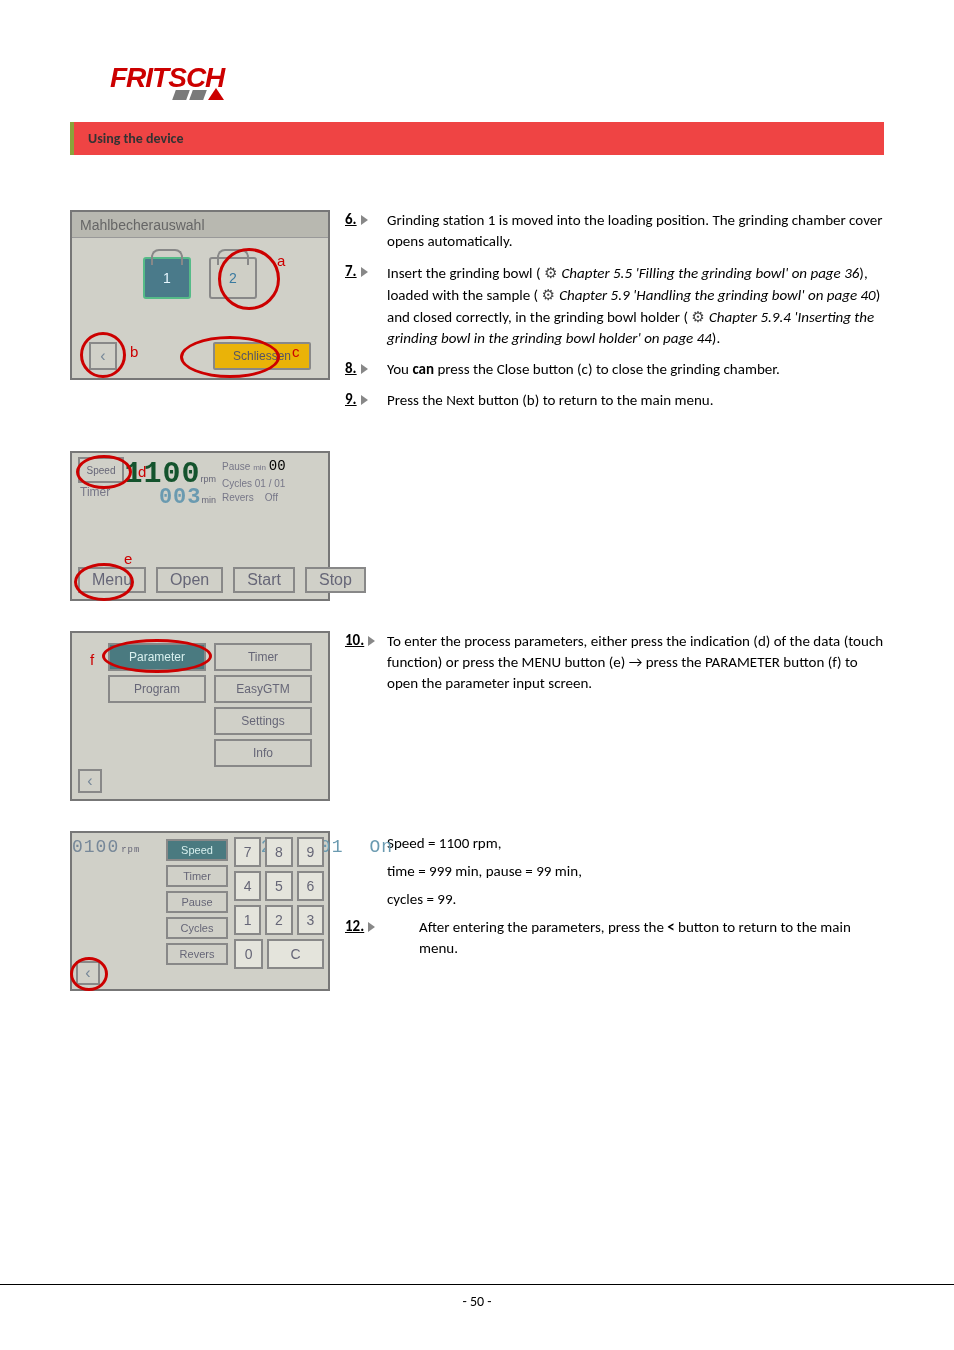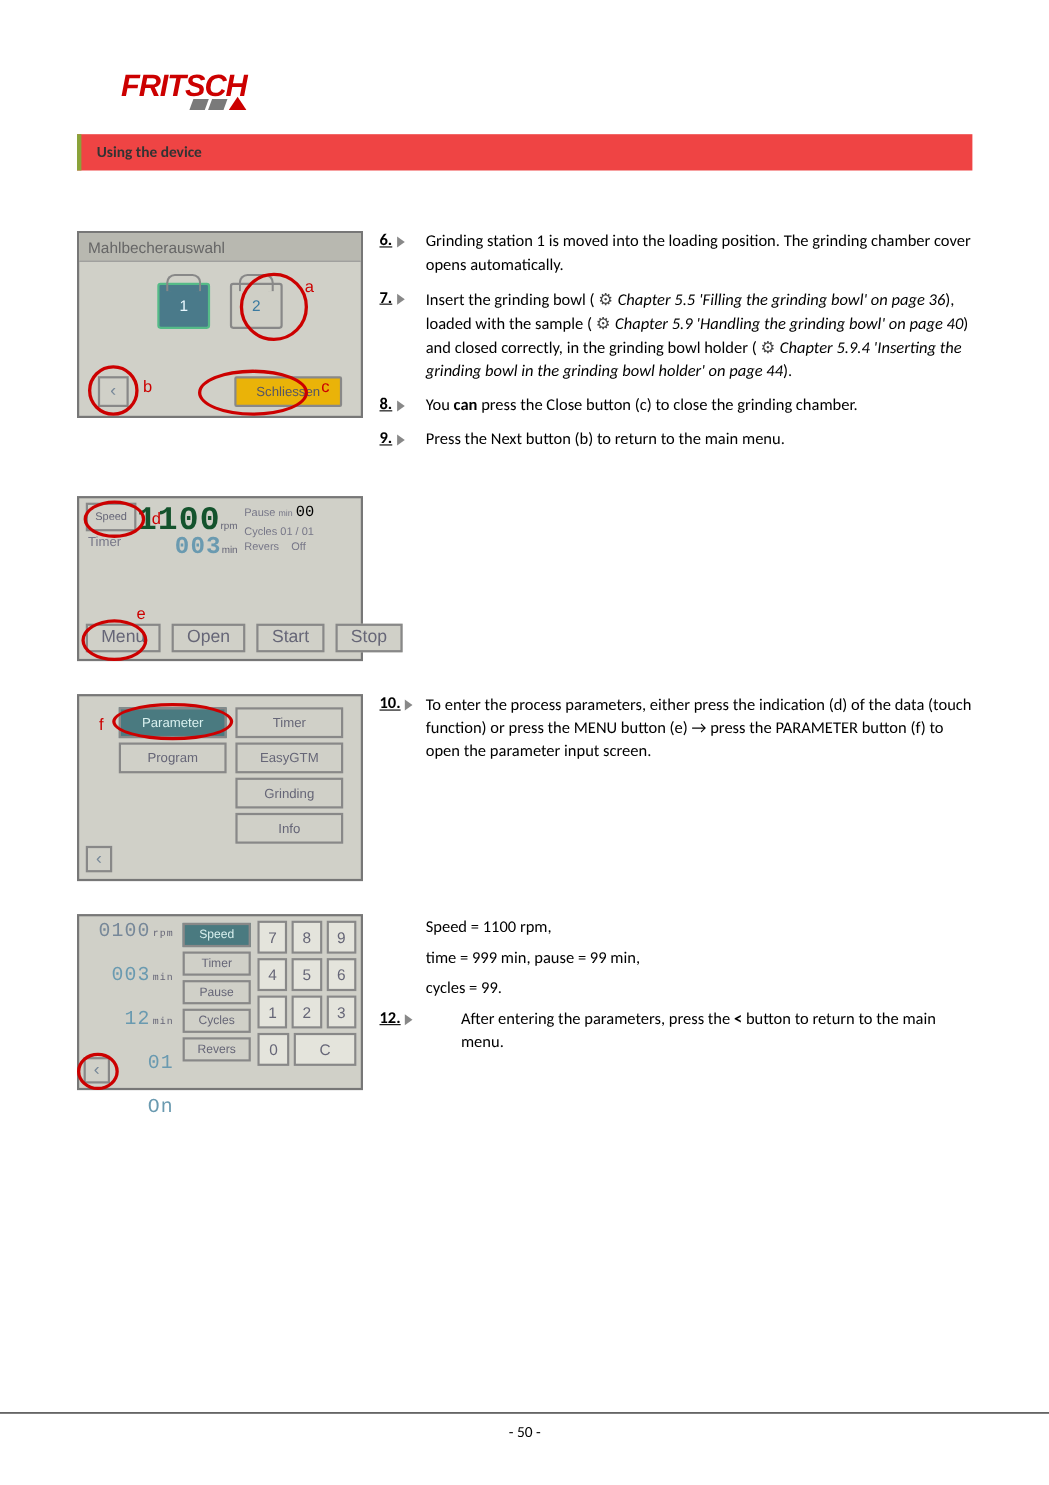--- a/index.html
+++ b/index.html
@@ -45,21 +45,21 @@
   .seg7s { font-family: "Courier New", monospace; color:#6a9ab0; font-size:22px; font-weight:bold; letter-spacing:1px; }
   .unit { font-size:9px; color:#667; }
   .shot2-bottom { position:absolute; bottom:6px; left:6px; right:6px; display:flex; gap:10px; }
 
   .shot3 { height: 170px; position:relative; }
   .shot3 .sbtn2 { width: 98px; height:28px; border:2px solid #888; background:#d0d0c8; display:flex; align-items:center; justify-content:center; font-size:12px; color:#667; margin-bottom:4px; }
   .shot3 .active { background:#4a7a80; color:#d8f0ee; }
   .shot3-cols { display:flex; gap:8px; padding:10px 10px 0 36px; }
 
   .shot4 { height: 160px; position:relative; display:flex; }
-  .shot4-left { width:92px; display:flex; flex-direction:column; padding-top:4px;gap:20px; }
+  .shot4-left { width:92px; display:flex; flex-direction:row; padding-top:4px;gap:20px; }
   .shot4-left .val { height:26px; display:flex; align-items:baseline; justify-content:flex-end; padding-right:6px; font-family:"Courier New",monospace; letter-spacing:1px; }
   .shot4-left .val .n { font-size:18px; color:#6a9ab0; }
   .shot4-left .val .u { font-size:9px; color:#667; margin-left:2px; }
   .shot4-left .val.a .n { color:#789; }
   .shot4-mid { width:66px; display:flex; flex-direction:column; padding-top:4px; }
   .shot4-mid .sbtn3 { height:22px; border:2px solid #888; background:#d0d0c8; display:flex; align-items:center; justify-content:center; font-size:11px; color:#667; margin:2px; }
   .shot4-mid .sbtn3.active { background:#4a7a80; color:#d8f0ee; }
   .shot4-right { flex:1; display:flex; flex-direction:column; padding:4px; gap:4px; }
   .keyrow { display:flex; gap:4px; }
   .key { flex:1; height:30px; border:2px solid #888; background:#e4e4dc; display:flex; align-items:center; justify-content:center; font-size:14px; color:#667; }
@@ -198,21 +198,21 @@
           <div class="shot3-cols">
             <div>
               <div class="sbtn2 active">Parameter</div>
               <div class="sbtn2">Program</div>
               <div class="sbtn2" style="visibility:hidden;"></div>
               <div class="sbtn2" style="visibility:hidden;"></div>
             </div>
             <div>
               <div class="sbtn2">Timer</div>
               <div class="sbtn2">EasyGTM</div>
-              <div class="sbtn2">Grinding</div>
+              <div class="sbtn2">Settings</div>
               <div class="sbtn2">Info</div>
             </div>
           </div>
           <div style="position:absolute; bottom:6px; left:6px;">
             <div class="back-btn" style="width:24px;height:24px;">‹</div>
           </div>
           <div class="ring" style="top:6px; left:30px; width:110px; height:34px; border-radius:50%;"></div>
           <span class="lbl" style="top:18px; left:18px;">f</span>
         </div>
       </div>

